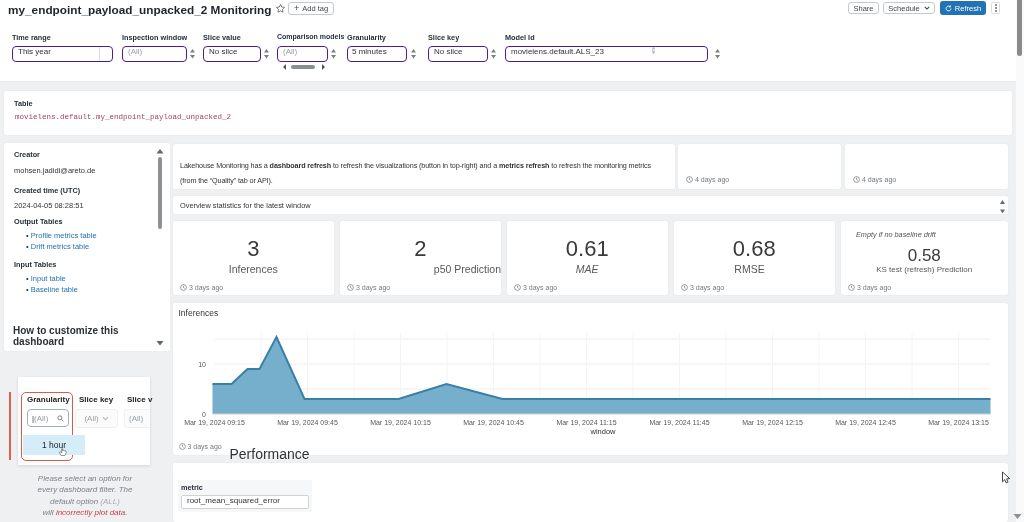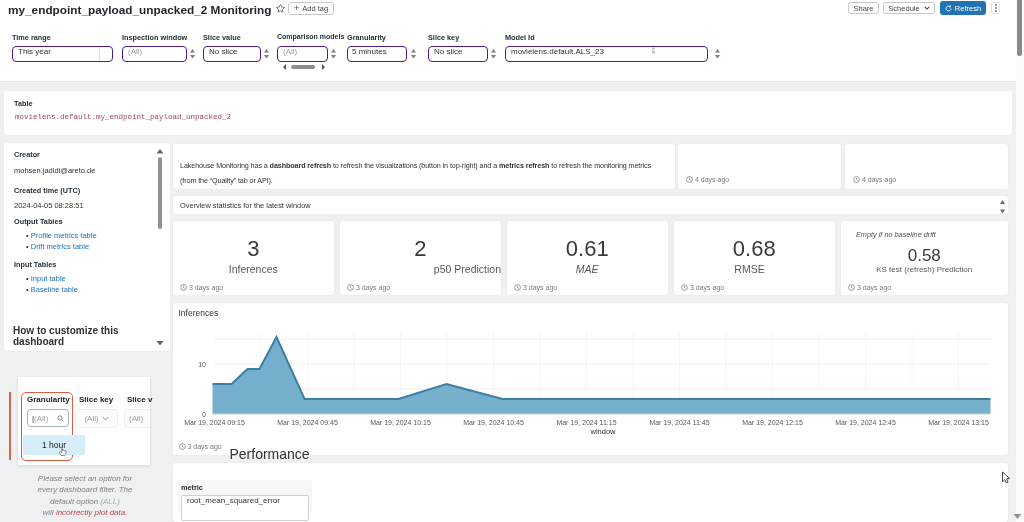--- a/index.html
+++ b/index.html
@@ -297,21 +297,21 @@
 </svg>
 <div class="abs clock" style="left:178.5px; top:443px;"><svg width="7" height="7" viewBox="0 0 12 12" fill="none" stroke="#6f7377" stroke-width="1.2">
       <circle cx="6" cy="6" r="5"></circle>
       <path d="M6 3v3l2 1.5"></path>
     </svg>3 days ago</div>
 
 <div class="card" style="left:172.5px; top:463px; width:835px; height:59px;"></div>
 <div class="abs" style="left:183.5px; top:446px; font-size:14px; color:#333;margin-left:46px;">Performance</div>
 <div class="abs" style="left:177.5px; top:480px; width:134px; height:31.5px; background:#f6f7f8;"></div>
 <div class="abs blabel" style="left:181px; top:483px;">metric</div>
-<div class="inp" style="left:181px; top:495px; width:128px; height:26px; border-radius:2px; border-color:#cfd2d4;">root_mean_squared_error<svg class="chev" width="7" height="5" viewBox="0 0 8 5" fill="none" stroke="#5f6368" stroke-width="1.2">
+<div class="inp" style="left:181px; top:495px; width:128px; height:14px; border-radius:2px; border-color:#cfd2d4;">root_mean_squared_error<svg class="chev" width="7" height="5" viewBox="0 0 8 5" fill="none" stroke="#5f6368" stroke-width="1.2">
       <path d="M1 1l3 3 3-3"></path>
     </svg></div>
 
 <div class="abs" style="left:1016px; top:0; width:8px; height:522px; background:#fafafa;"></div>
 <div class="abs" style="left:1017px; top:0px; width:5px; height:56px; background:#8a8a8a; border-radius:0 0 3px 3px;"></div>
 <svg class="abs" style="left:1013px; top:513px;" width="9" height="7">
     <path d="M0.5 1h8L4.5 6z" fill="#8f9194"></path>
   </svg>
 
 <svg class="abs" style="left:1001px; top:471px;" width="10" height="14" viewBox="0 0 10 14">

